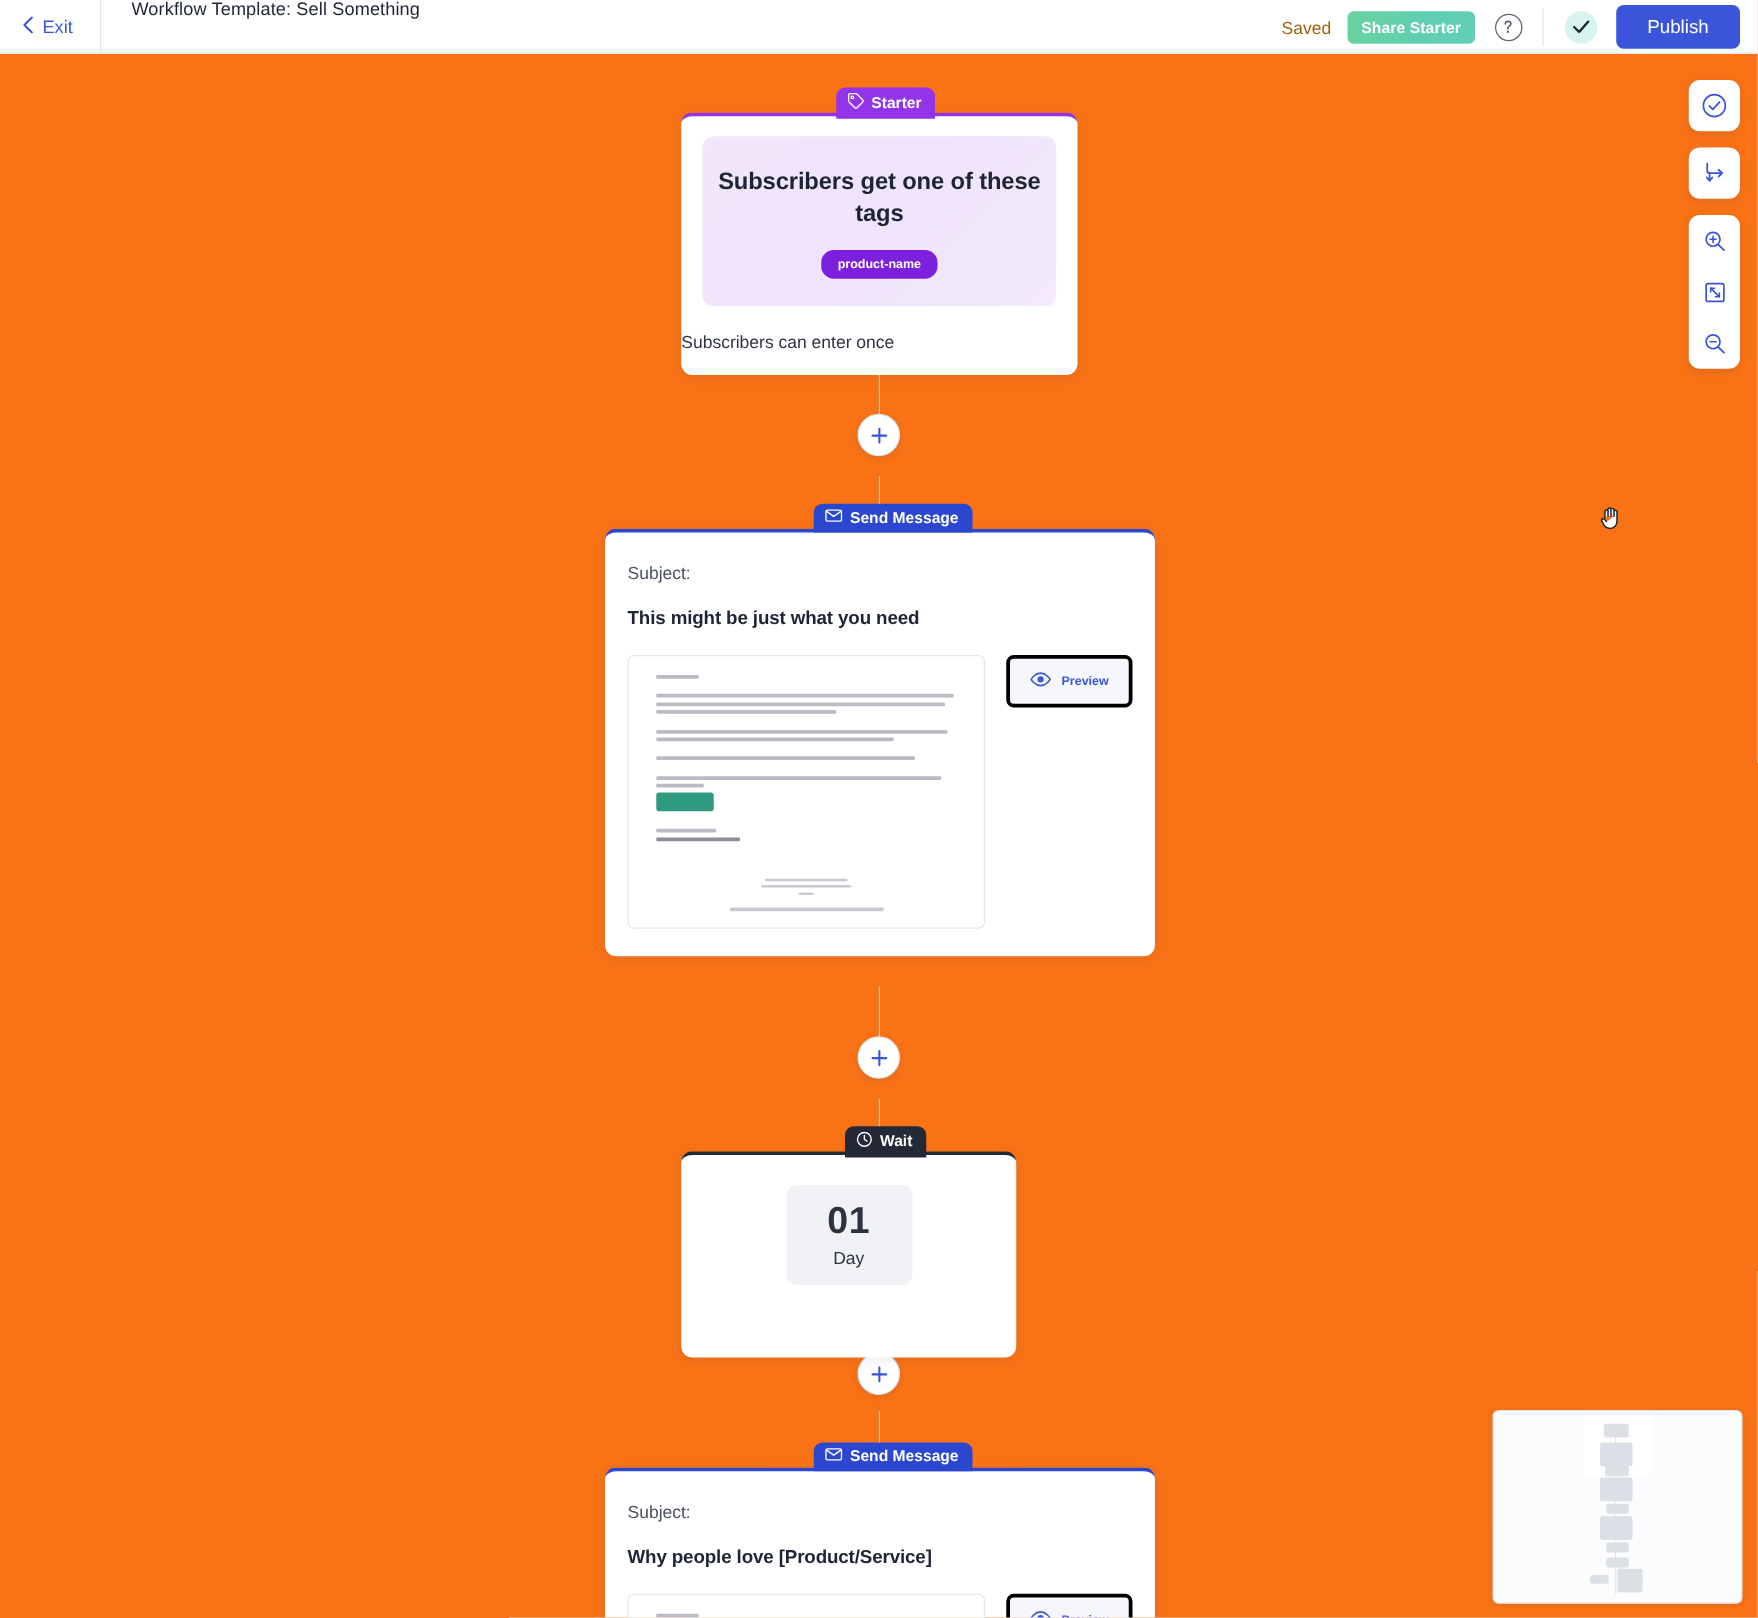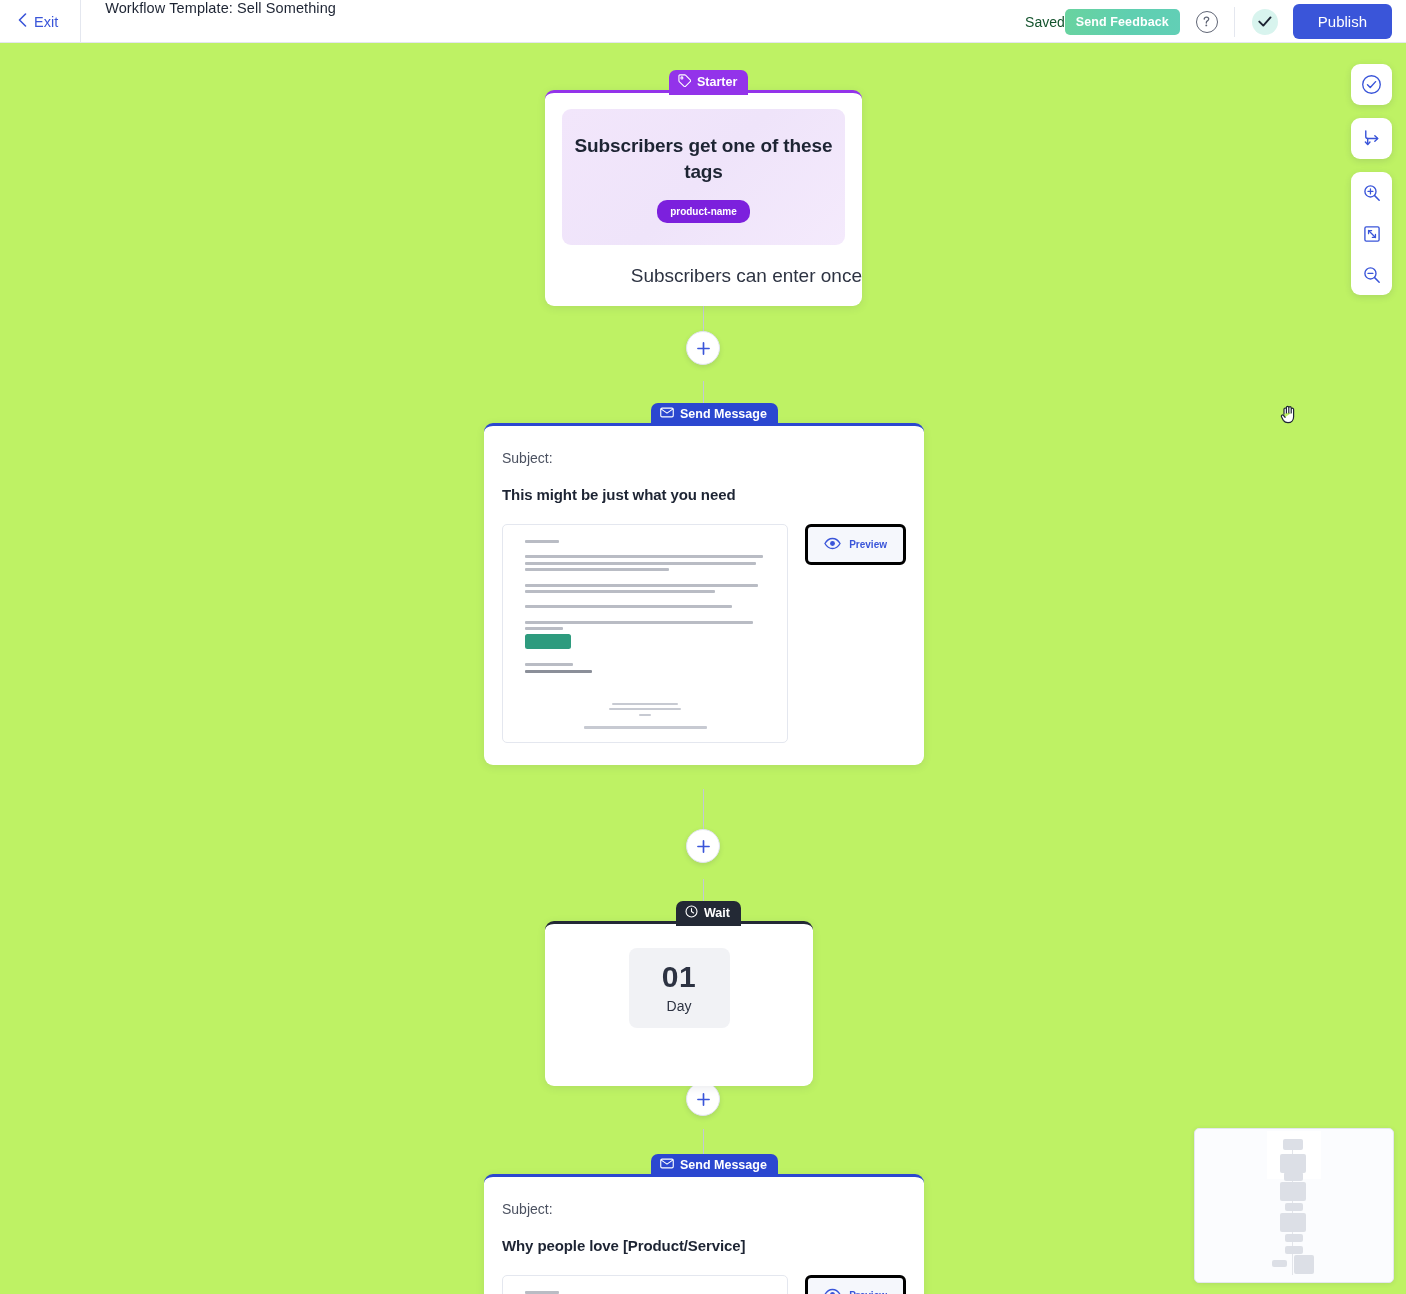--- a/index.html
+++ b/index.html
@@ -28,21 +28,21 @@
   .exit-label { color: #3a55d9; font-size: 14.5px; }
   .topbar-divider { width: 1px; height: 43px; background: #e4e7ef; }
   .wf-title {
     font-size: 14.5px; color: #1d2433; padding-left: 24px;
     letter-spacing: .1px;
   }
   .topbar-right {
     margin-left: auto; display: flex; align-items: center; height: 43px;
     padding-right: 14px; gap: 0;
   }
-  .saved-label { font-size: 14px; color: #14532d; }
+  .saved-label { font-size: 14px; color: #a16207; margin-right: 13px; }
   .share-feedback {
     background: linear-gradient(100deg, #69d39f 0%, #5fcfb0 55%, #62cfb6 100%);
     color: #ffffff; font-size: 12.5px; font-weight: bold;
     padding: 6px 11px; border-radius: 5px; cursor: pointer;
     letter-spacing: .1px;
   }
   .help-icon {
     width: 22px; height: 22px; margin-left: 16px; margin-right: 16px;
     border: 1.6px solid #5f6575; border-radius: 50%;
     display: flex; align-items: center; justify-content: center;
@@ -58,21 +58,21 @@
   .publish-btn {
     background: #3a55d9; color: #fff; font-size: 15px;
     padding: 9px 25px; border-radius: 6px; cursor: pointer;
     border: none; font-family: inherit;
   }
 
   
   .canvas {
     position: absolute; top: 43px; left: 0;
     width: 1406px; height: 1251px;
-    background: #bef264;
+    background: #f97316;
     overflow: hidden;
   }
 
   
   .conn {
     position: absolute; left: 703px; width: 1.4px;
     background: #c2c8d6;
   }
 
   .plus-node {
@@ -121,21 +121,21 @@
     font-size: 19px; font-weight: bold; color: #1d2433;
     line-height: 1.35; letter-spacing: -.1px;
   }
   .tag-pill {
     display: inline-block; margin-top: 16px;
     background: #7c20dd; color: #fff;
     font-size: 10px; font-weight: bold;
     padding: 6px 13px; border-radius: 10px; cursor: pointer;
   }
   .starter-foot {
-    text-align: right; font-size: 19px; color: #2d3342;
+    text-align: left; font-size: 14px; color: #2d3342;
     padding: 20px 0 19px 0;
   }
 
   
   .subj-label { font-size: 14px; color: #4b5160; }
   .subj-value { font-size: 15px; font-weight: bold; color: #1d2433; margin-top: 20px; letter-spacing: -.1px; }
   .msg-row { display: flex; gap: 17px; margin-top: 21px; }
   .mail-thumb {
     width: 288px; background: #fff;
     border: 1px solid #e4e7ef; border-radius: 5px;
@@ -220,21 +220,21 @@
     <span class="exit-label">Exit</span>
   </div>
 
   <div class="topbar-divider"></div>
 
   <div class="wf-title">Workflow Template: Sell Something</div>
 
   <div class="topbar-right">
     <span class="saved-label">Saved</span>
 
-    <div class="share-feedback">Send Feedback</div>
+    <div class="share-feedback">Share Starter</div>
 
     <div class="help-icon">
       <svg width="11" height="13" viewBox="0 0 11 13" fill="none">
         <path d="M3.2 4.1c.1-1.2 1-2 2.3-2 1.3 0 2.2.8 2.2 1.9 0 .9-.5 1.4-1.3 1.9-.8.5-1.1 1-1.1 1.8v.4" stroke="#5f6575" stroke-width="1.3" stroke-linecap="round"></path>
         <circle cx="5.3" cy="10.4" r=".95" fill="#5f6575"></circle>
       </svg>
     </div>
 
     <div class="sep-vert"></div>
 

